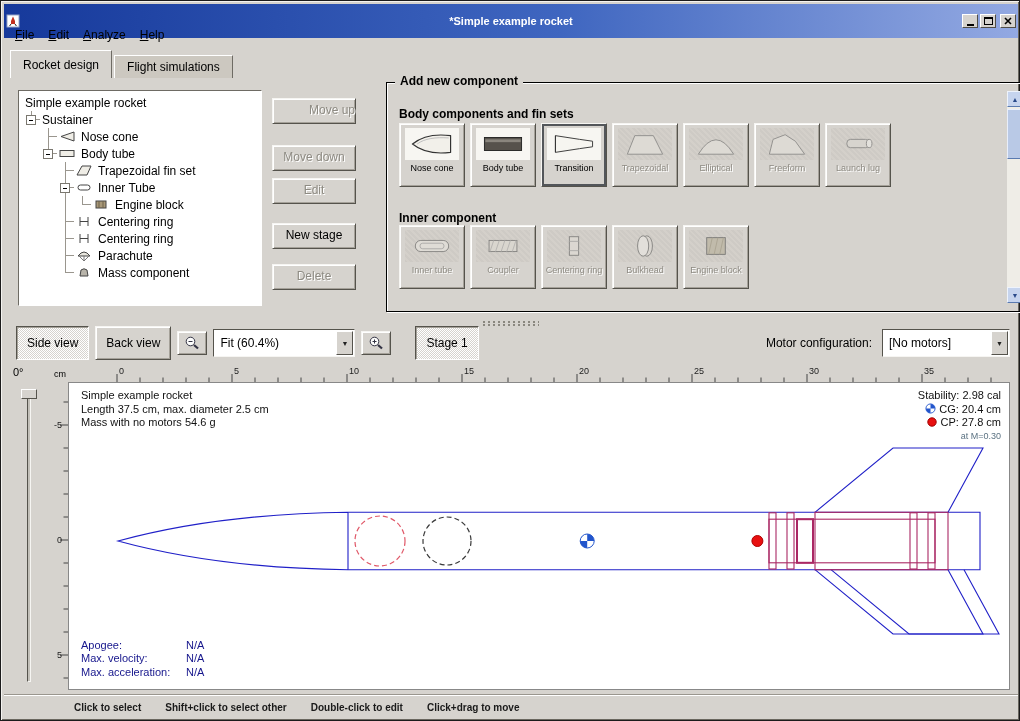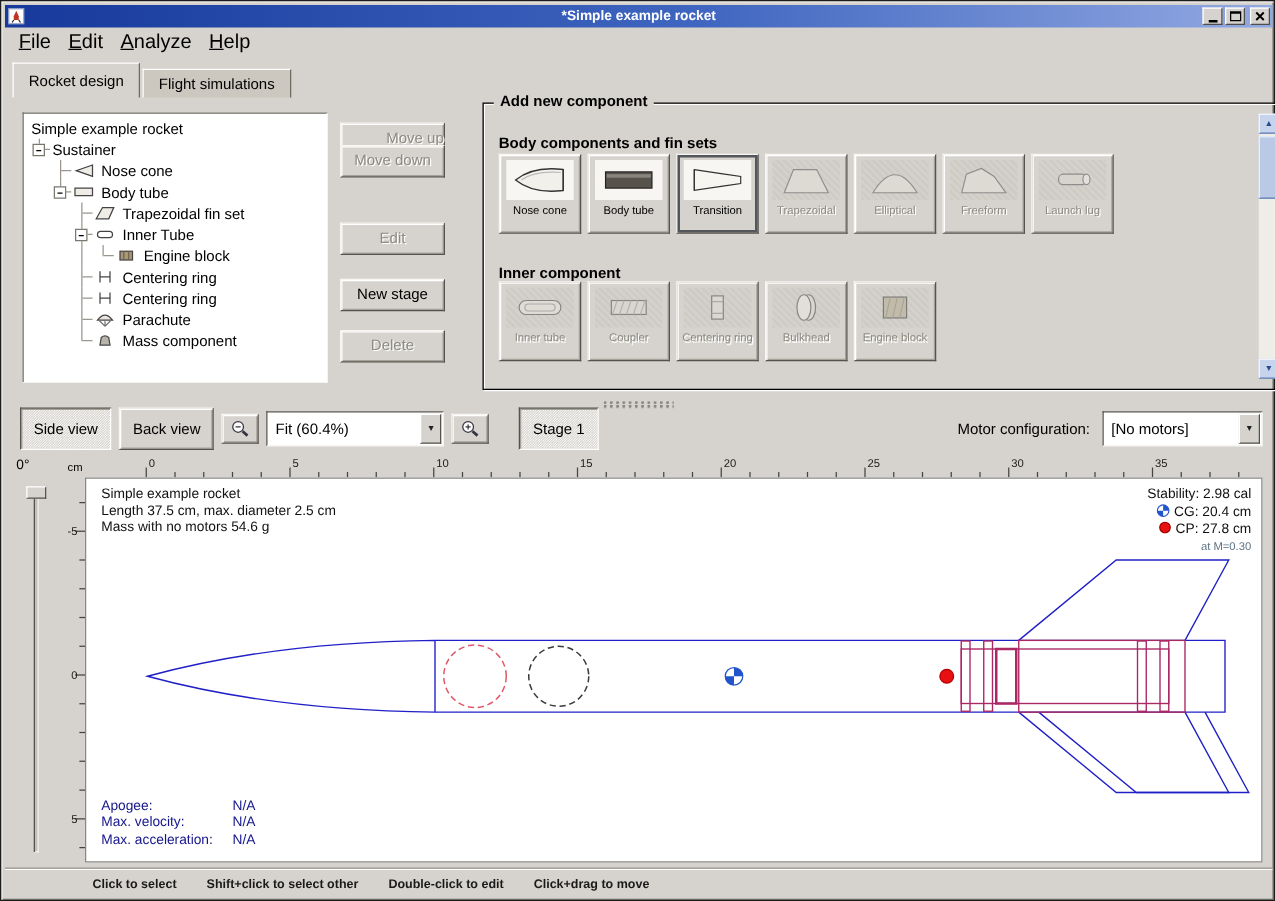--- a/index.html
+++ b/index.html
@@ -1,30 +1,30 @@
 <!DOCTYPE html>
 <html><head>
 <meta charset="utf-8">
 <style>
 *{box-sizing:border-box;margin:0;padding:0}
 html,body{width:1020px;height:721px;overflow:hidden}
 body{font-family:"Liberation Sans",sans-serif;background:#d6d3ce}
 .window{position:absolute;inset:0;width:1020px;height:721px;background:#d6d3ce;border:1px solid #1c1c1c;padding:2px;box-shadow:inset 1px 1px 0 #f4f3f0,inset -1px -1px 0 #6a675f}
 .content{position:relative;width:1014px;height:715px;margin:1px}
 
-.titlebar{position:absolute;left:0;top:0;right:0;height:18px;display:flex;align-items:center;background:linear-gradient(90deg,#16399b 0%,#3f66c0 55%,#93a9e2 100%);padding:0 2px}
+.titlebar{position:absolute;left:0;top:0;right:0;height:34px;display:flex;align-items:center;background:linear-gradient(90deg,#16399b 0%,#3f66c0 55%,#93a9e2 100%);padding:0 2px}
 .title-text{position:absolute;left:0;right:0;text-align:center;color:#fff;font-weight:bold;font-size:11px}
 .app-icon{z-index:2}
 .win-btns{margin-left:auto;display:flex;gap:2px;z-index:2}
 .win-btn{width:16px;height:14px;background:#d6d3ce;border:1px solid;border-color:#fff #504e48 #504e48 #fff;display:flex;align-items:center;justify-content:center}
 .win-btn.close{margin-left:2px}
 .gly-min{width:7px;height:2px;background:#000;margin-top:7px}
 .gly-max{width:9px;height:8px;border:1px solid #000;border-top:2px solid #000}
 
-.menubar{position:absolute;left:0;top:18px;right:0;height:26px;display:flex;align-items:flex-start;padding-left:4px;font-size:16px}
+.menubar{position:absolute;left:0;top:18px;right:0;height:26px;display:flex;align-items:center;padding-left:4px;font-size:12px}
 .menu-item{padding:3px 7px;cursor:default}
 .tabstrip{position:absolute;left:0;top:44px;right:0;height:30px;display:flex;align-items:flex-end;padding-left:6px}
 .tab{font-size:12px;padding:4px 12px;background:#ccc8c0;border:1px solid;border-color:#fff #6e6b64 #6e6b64 #fff;border-bottom:none;margin-right:2px;height:23px}
 .tab.active{background:#d6d3ce;height:28px;padding-top:7px;z-index:3}
 
 .raised{border:1px solid;border-color:#f6f5f2 #55534c #55534c #f6f5f2;box-shadow:inset 1px 1px 0 #fff,inset -1px -1px 0 #a5a199;background:#d6d3ce}
 
 .top-panel{position:absolute;left:0;top:74px;width:1014px;height:242px}
 .tree-panel{position:absolute;left:14px;top:12px;width:244px;height:216px;background:#fff;border:1px solid;border-color:#6e6b64 #fff #fff #6e6b64;padding:3px 0;overflow:hidden;font-size:12px}
 .tree-row{display:flex;align-items:center;height:17px;white-space:nowrap;padding-left:4px}
@@ -293,21 +293,21 @@
             <span class="tcell sp"></span>
             <span class="tcell elbow"></span>
             <svg class="tree-icon">
               <use href="#t-mass"></use>
             </svg>
             <span class="tree-label">Mass component</span>
           </div>
         </div>
     <div id="action-buttons">
           <div class="act-btn raised disabled" style="top: 20px; text-align: right;">Move up</div>
-          <div class="act-btn raised disabled" style="top: 38px; text-align: center;">Move down</div>
+          <div class="act-btn raised disabled" style="top: 67px; text-align: center;">Move down</div>
           <div class="act-btn raised disabled" style="top: 100px;">Edit</div>
           <div class="act-btn raised" style="top: 145px;">New stage</div>
           <div class="act-btn raised disabled" style="top: 186px;">Delete</div>
         </div>
     <div class="groupbox">
       <span class="grp-legend">Add new component</span>
       <div class="grp-label" style="top:24px">Body components and fin sets</div>
       <div class="comp-row" style="top:40px">
             <div class="comp-btn raised">
               <span class="comp-icon">

